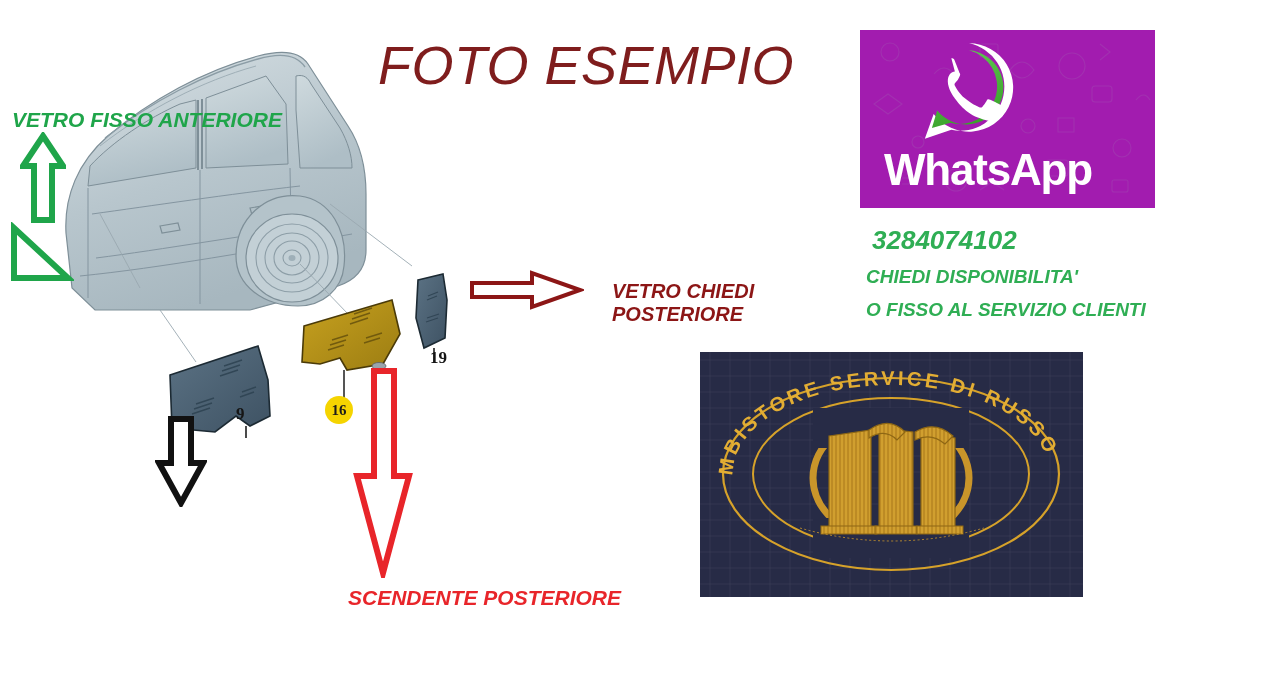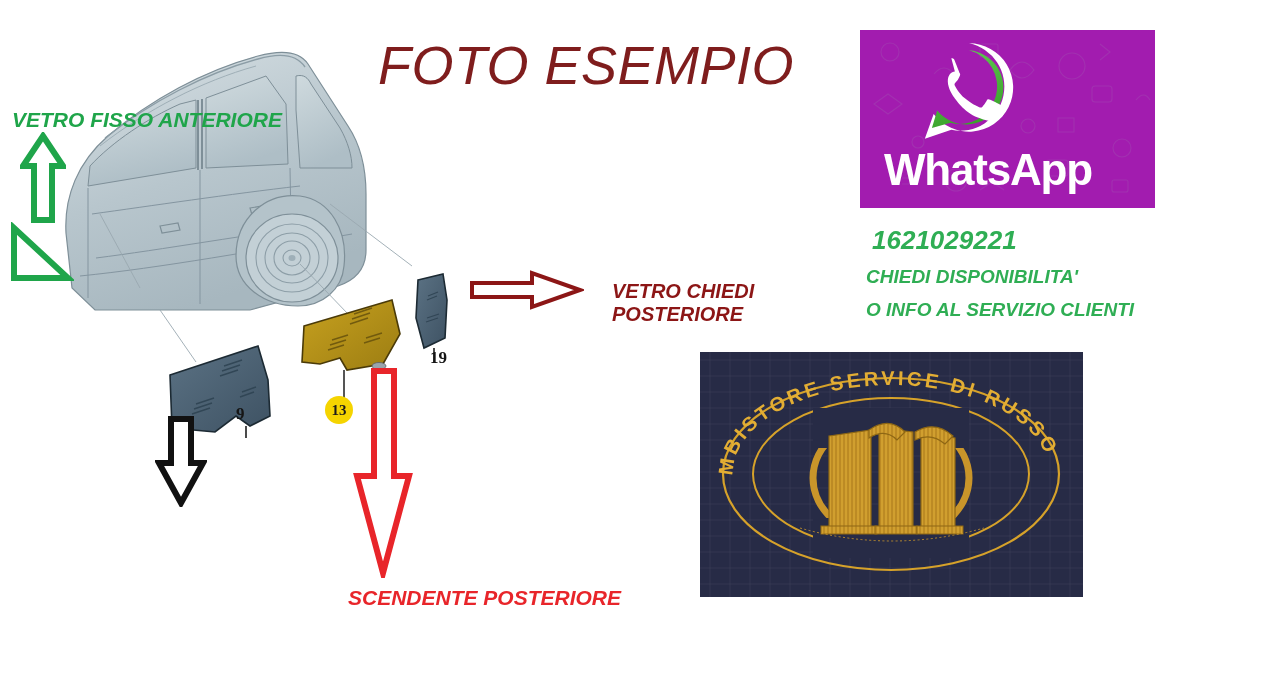--- a/index.html
+++ b/index.html
@@ -252,21 +252,21 @@
       <path d="M418,262 L443,256 L447,282 L445,320 L424,330 L416,300 Z" fill="url(#blueGlass)" stroke="#1c2a33" stroke-width="1.6"></path>
       <g stroke="#2d4251" stroke-width="1.3" opacity=".85">
         <path d="M428,278 l10,-4 M427,282 l10,-4"></path>
         <path d="M427,300 l12,-4 M426,304 l12,-4"></path>
       </g>
       <path d="M434,330 L434,344" stroke="#1d1d1d" stroke-width="1.6"></path>
     </g>
   </svg>
 
   <div class="abs callout-num" id="num14">9</div>
-  <div class="abs" id="num16">13</div>
+  <div class="abs" id="num16">16</div>
   <div class="abs callout-num" id="num17">17</div>
   <div class="abs callout-num" id="num18">19</div>
 
   <div class="abs" id="title">FOTO ESEMPIO</div>
 
   <svg class="abs" id="arrow-green" width="46" height="92" viewBox="0 0 46 92">
     <path d="M23,4 L43,34 L32,34 L32,88 L14,88 L14,34 L3,34 Z" fill="#ffffff" stroke="#1FA54A" stroke-width="6" stroke-linejoin="miter"></path>
   </svg>
   <svg class="abs" id="tri-green" width="66" height="62" viewBox="0 0 66 62">
     <path d="M6,6 L6,56 L60,56 Z" fill="#ffffff" stroke="#1FA54A" stroke-width="6" stroke-linejoin="miter"></path>
@@ -328,23 +328,23 @@
       <path d="M60,14 A42,42 0 1 1 24,82 L18,102 L39,96 A42,42 0 0 0 60,14 Z" fill="url(#waG)"></path>
       <path d="M44,38 c-4,0 -8,4 -8,11 c0,8 6,17 7,18 c1,1 11,17 27,23 c13,5 16,4 19,4
                c3,-1 9,-4 10,-8 c1,-4 1,-7 1,-8 c-1,-1 -2,-1 -4,-2 c-2,-1 -11,-6 -12,-6
                c-2,-1 -3,-1 -4,1 c-1,2 -4,6 -5,7 c-1,1 -2,1 -4,0 c-2,-1 -8,-3 -16,-10
                c-6,-5 -10,-12 -11,-14 c-1,-2 0,-3 1,-4 c1,-1 2,-2 3,-4 c1,-1 1,-2 2,-4
                c0,-1 0,-2 -1,-3 c0,-1 -4,-10 -5,-13 c-1,-3 -3,-3 -4,-3 Z" fill="#ffffff"></path>
     </svg>
     <div id="wa-word">WhatsApp</div>
   </div>
 
-  <div class="abs" id="phone">1621029221</div>
+  <div class="abs" id="phone">3284074102</div>
   <div class="abs contact-line" id="contact1">CHIEDI DISPONIBILITA'</div>
-  <div class="abs contact-line" id="contact2">O INFO AL SERVIZIO CLIENTI</div>
+  <div class="abs contact-line" id="contact2">O FISSO AL SERVIZIO CLIENTI</div>
 
   <div class="abs" id="logo-box">
     <svg width="383" height="245" viewBox="0 0 383 245">
       <defs>
         <path id="ringPath" d="M 191,27 A 166,94 0 0 1 191,215 A 166,94 0 0 1 191,27"></path>
         <path id="ringPathTop" d="M 33,121 A 158,88 0 0 1 349,121"></path>
         <linearGradient id="goldWood" x1="0" y1="0" x2="0" y2="1">
           <stop offset="0" stop-color="#E2B33C"></stop>
           <stop offset="0.5" stop-color="#C9952A"></stop>
           <stop offset="1" stop-color="#A87A1C"></stop>

